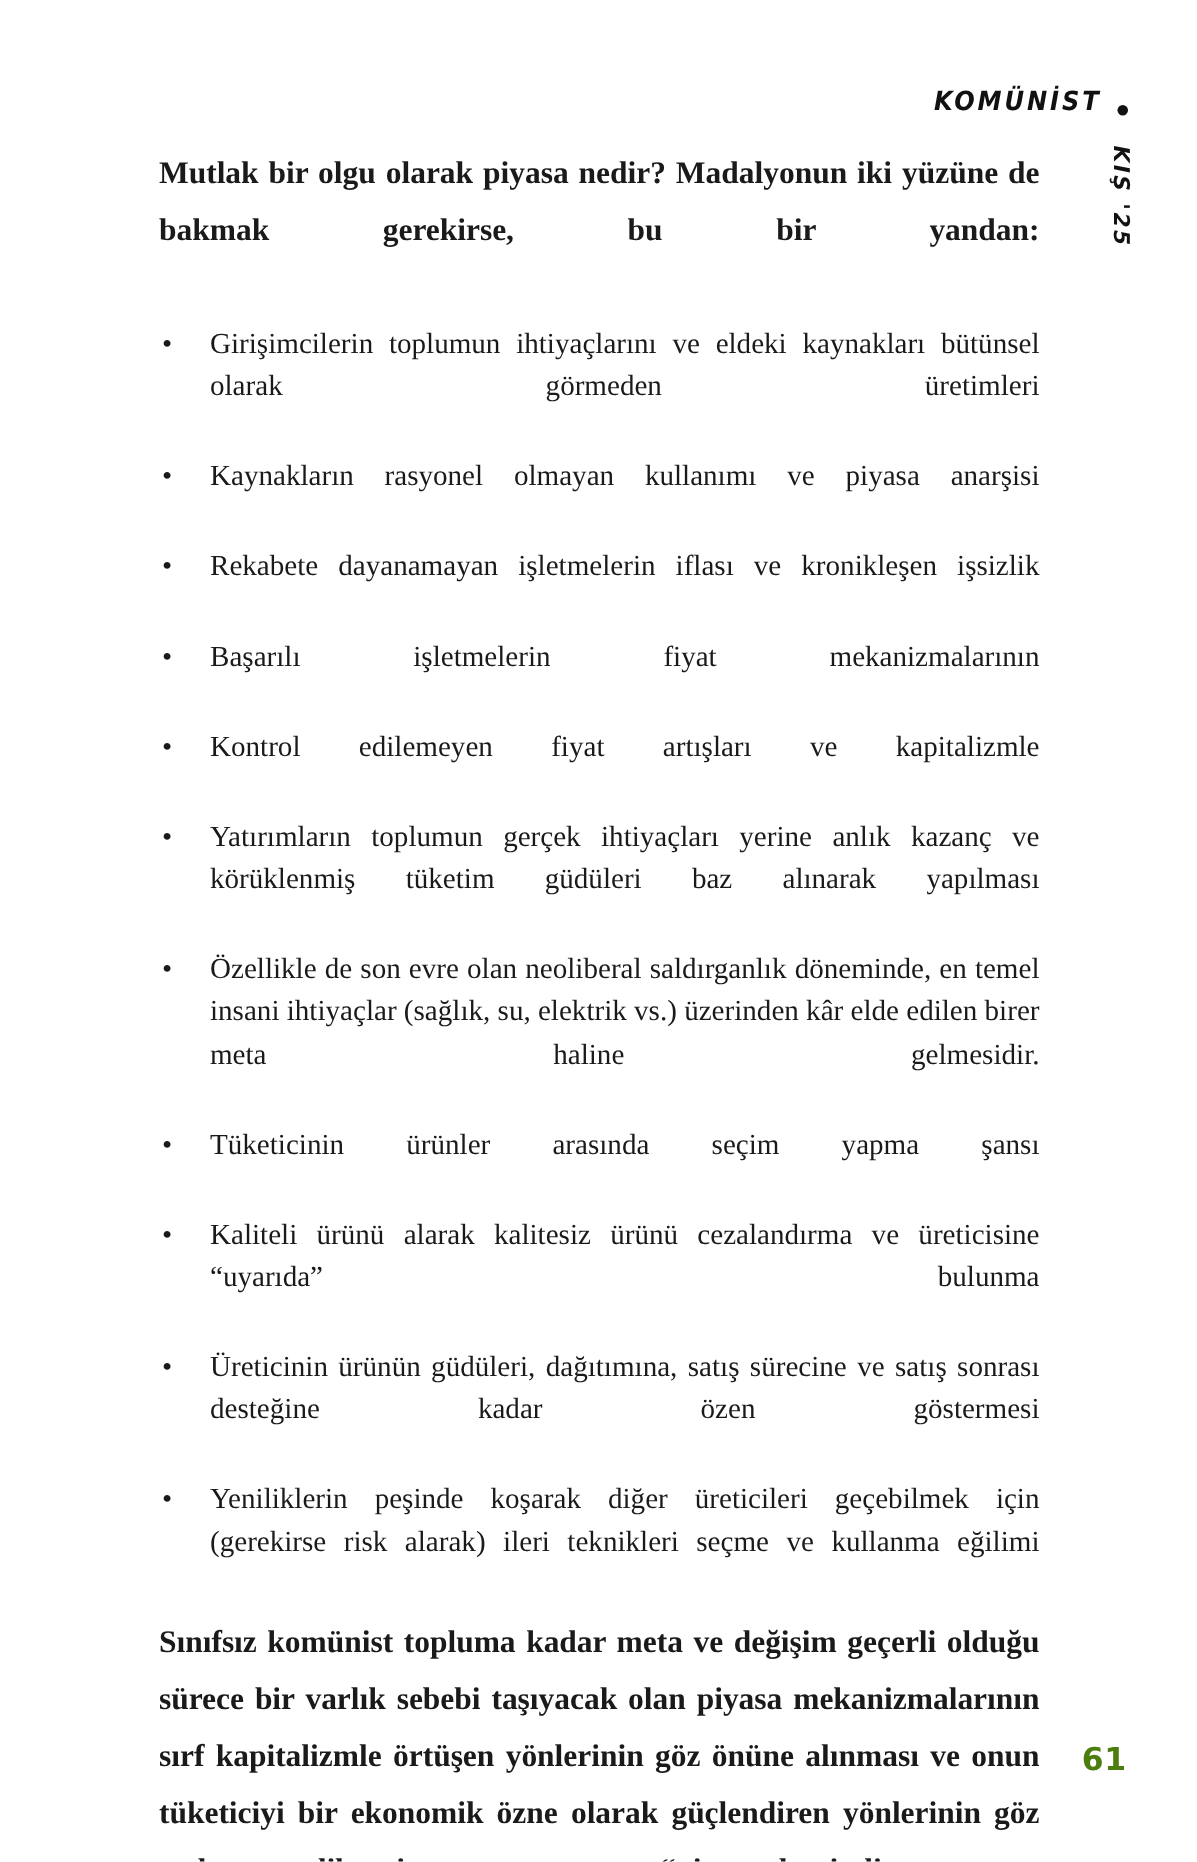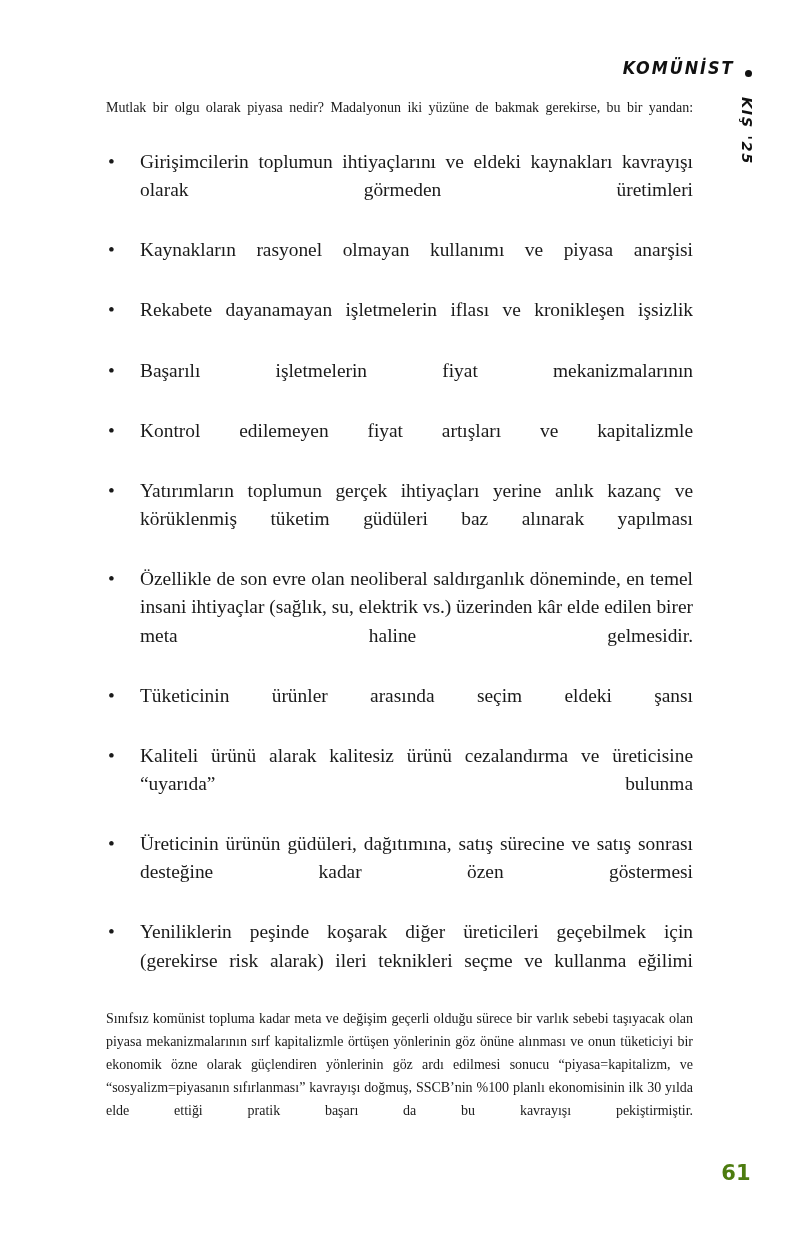--- a/index.html
+++ b/index.html
@@ -79,26 +79,27 @@
   
   .content {
     position: absolute;
     left: 106px;
     top: 96px;
     width: 587px;
   }
 
   p.para {
     margin: 0 0 6px 0;
-    font-size: 14px;
-    line-height: 23px;
+    font-size: 21px;
+    line-height: 38px;
     text-align: justify;
     text-justify: inter-word;
     hyphens: none;
     letter-spacing: -0.02px;
+    font-weight: bold;
   }
 
   ul.bullets {
     list-style: none;
     margin: 0;
     padding: 0;
   }
   ul.bullets li {
     position: relative;
     margin: 0 0 4px 0;
@@ -158,21 +159,21 @@
     <span>KIŞ '25</span>
   </div>
 
   <div class="content">
 
     <p class="para">Mutlak bir olgu olarak piyasa nedir? Madalyonun iki yüzüne de bakmak gerekirse, bu bir yandan:</p>
 
     <ul class="bullets list-block">
       <li>
         <span class="bullet-mark">•</span>
-        <span class="li-text">Girişimcilerin toplumun ihtiyaçlarını ve eldeki kaynakları kavrayışı olarak görmeden üretimleri</span>
+        <span class="li-text">Girişimcilerin toplumun ihtiyaçlarını ve eldeki kaynakları bütünsel olarak görmeden üretimleri</span>
       </li>
       <li>
         <span class="bullet-mark">•</span>
         <span class="li-text">Kaynakların rasyonel olmayan kullanımı ve piyasa anarşisi</span>
       </li>
       <li>
         <span class="bullet-mark">•</span>
         <span class="li-text">Rekabete dayanamayan işletmelerin iflası ve kronikleşen işsizlik</span>
       </li>
       <li>
@@ -190,21 +191,21 @@
       <li>
         <span class="bullet-mark">•</span>
         <span class="li-text">Özellikle de son evre olan neoliberal saldırganlık döneminde, en temel insani ihtiyaçlar (sağlık, su, elektrik vs.) üzerinden kâr elde edilen birer meta haline gelmesidir.</span>
       </li>
     </ul>
 
 
     <ul class="bullets list-block">
       <li>
         <span class="bullet-mark">•</span>
-        <span class="li-text">Tüketicinin ürünler arasında seçim eldeki şansı</span>
+        <span class="li-text">Tüketicinin ürünler arasında seçim yapma şansı</span>
       </li>
       <li>
         <span class="bullet-mark">•</span>
         <span class="li-text">Kaliteli ürünü alarak kalitesiz ürünü cezalandırma ve üreticisine “uyarıda” bulunma</span>
       </li>
       <li>
         <span class="bullet-mark">•</span>
         <span class="li-text">Üreticinin ürünün güdüleri, dağıtımına, satış sürecine ve satış sonrası desteğine kadar özen göstermesi</span>
       </li>
       <li>

